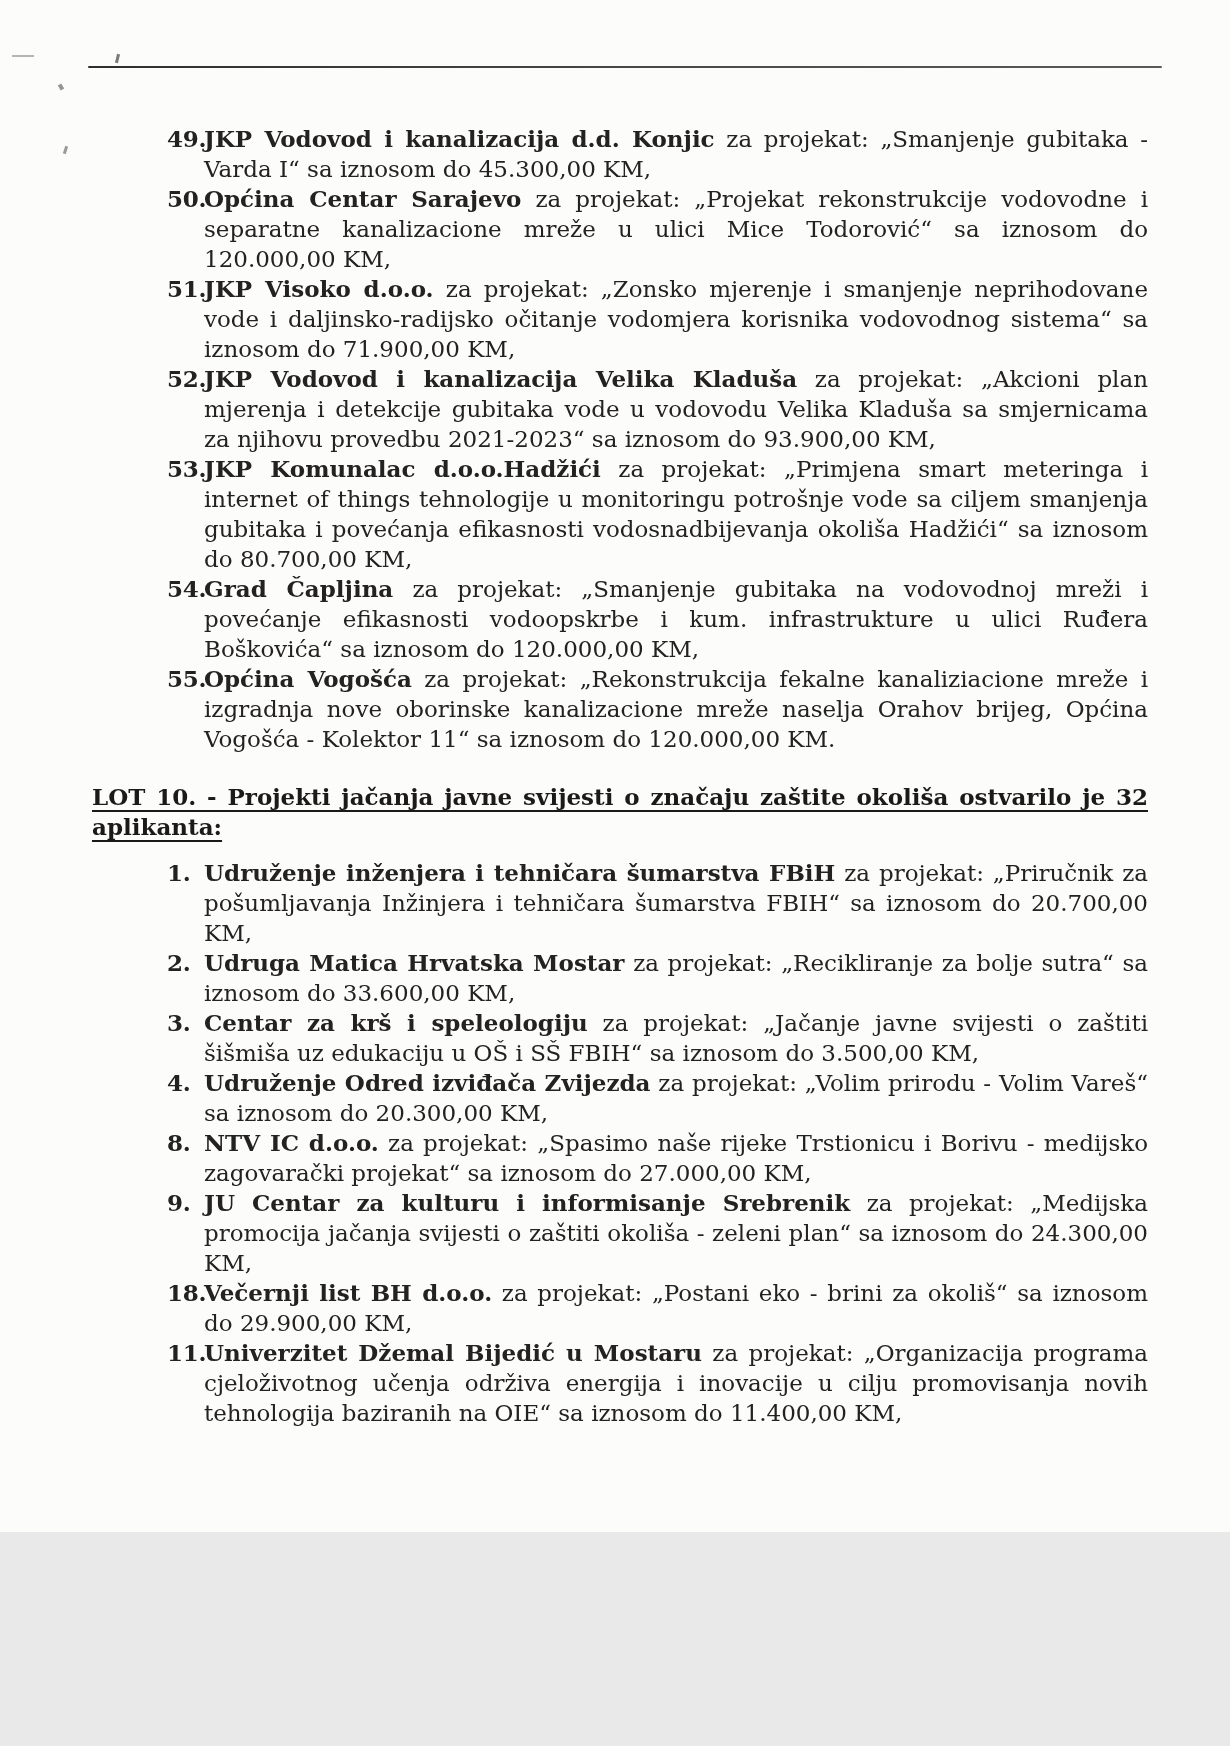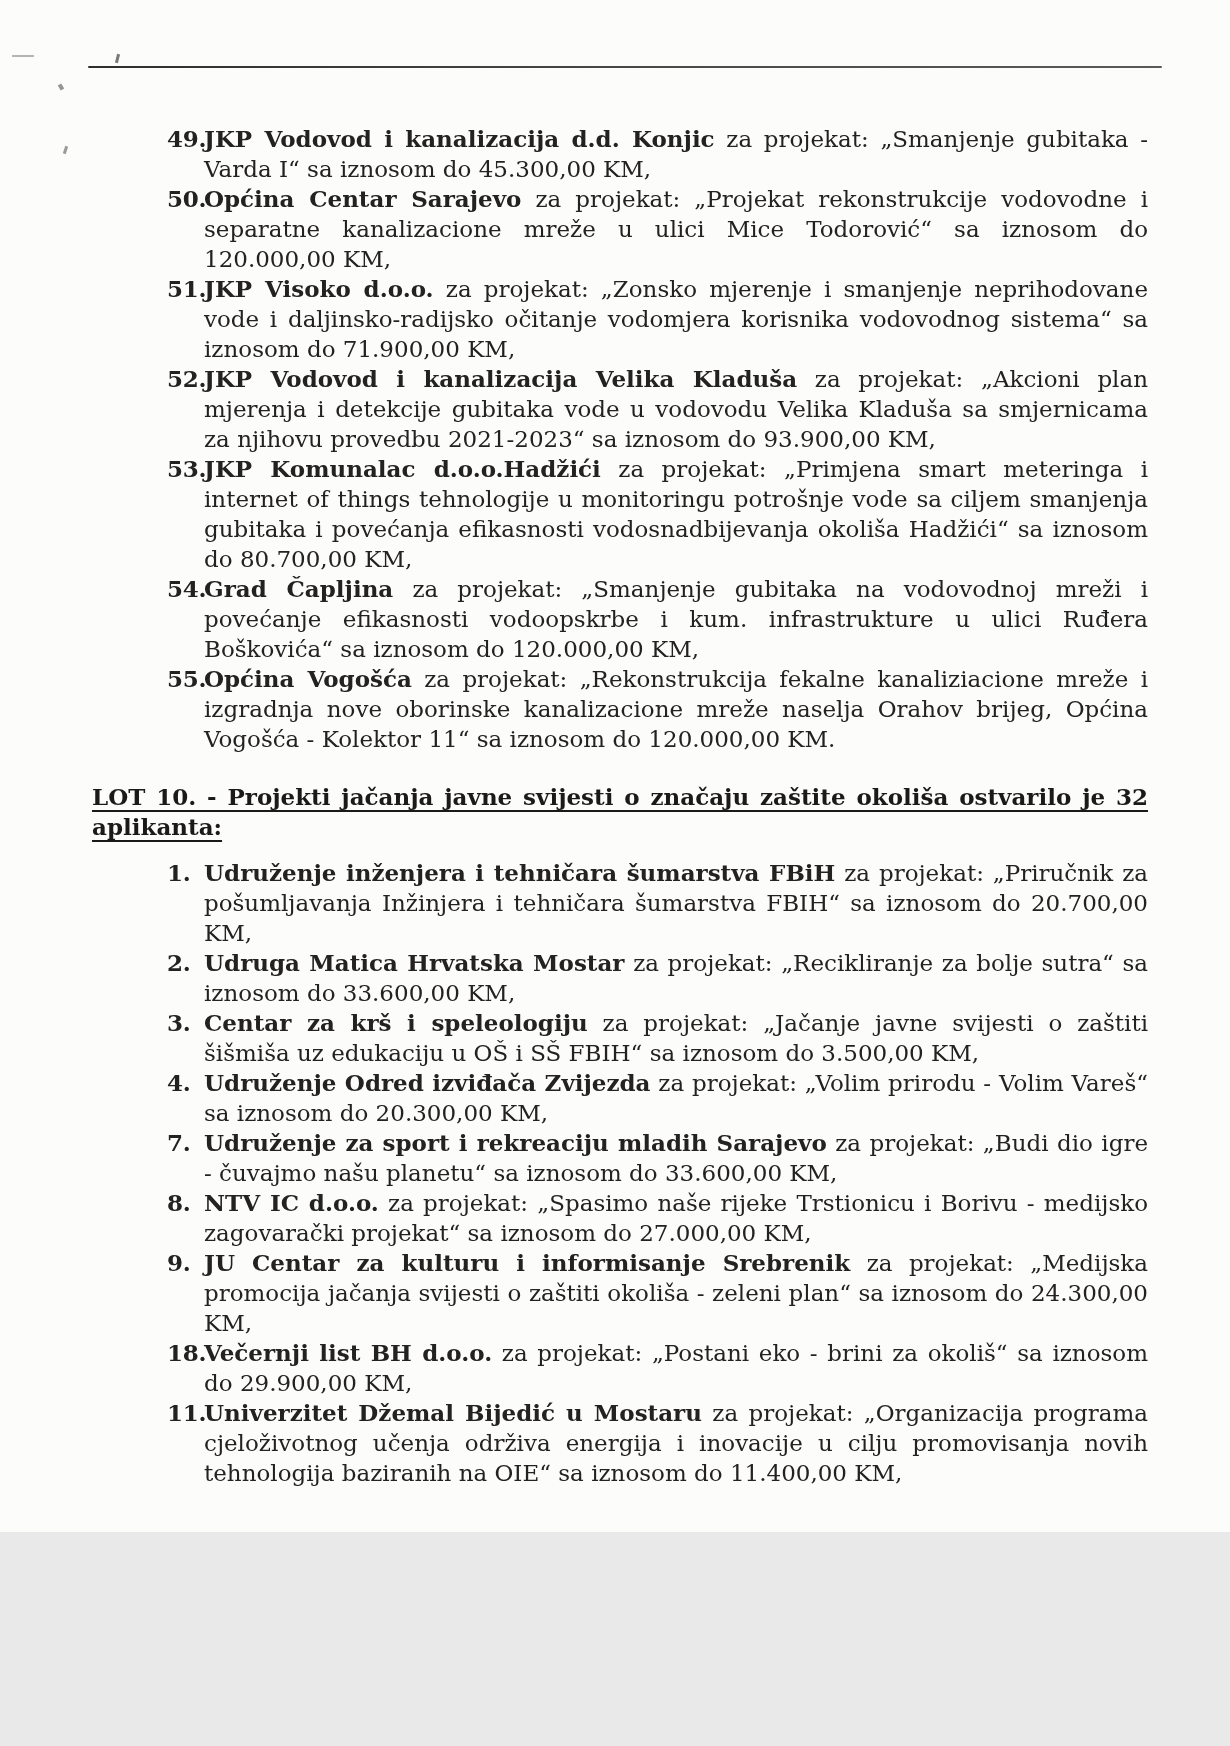--- a/index.html
+++ b/index.html
@@ -110,21 +110,20 @@
         <li class="item"><span class="num">1.</span><span class="org">Udruženje inženjera i tehničara šumarstva FBiH</span><span class="rest"> za projekat: „Priručnik za pošumljavanja Inžinjera i tehničara šumarstva FBIH“ sa iznosom do 20.700,00 KM,</span></li>
 
         <li class="item"><span class="num">2.</span><span class="org">Udruga Matica Hrvatska Mostar</span><span class="rest"> za projekat: „Recikliranje za bolje sutra“ sa iznosom do 33.600,00 KM,</span></li>
 
         <li class="item"><span class="num">3.</span><span class="org">Centar za krš i speleologiju</span><span class="rest"> za projekat: „Jačanje javne svijesti o zaštiti šišmiša uz edukaciju u OŠ i SŠ FBIH“ sa iznosom do 3.500,00 KM,</span></li>
 
         <li class="item"><span class="num">4.</span><span class="org">Udruženje Odred izviđača Zvijezda</span><span class="rest"> za projekat: „Volim prirodu - Volim Vareš“ sa iznosom do 20.300,00 KM,</span></li>
 
 
 
-        <li class="item"><span class="num">7.</span><span class="org">Udruženje za sport i rekreaciju mladih Sarajevo</span><span class="rest"> za projekat: „Budi dio igre - čuvajmo našu planetu“ sa iznosom do 33.600,00 KM,</span></li>
 
         <li class="item"><span class="num">8.</span><span class="org">NTV IC d.o.o.</span><span class="rest"> za projekat: „Spasimo naše rijeke Trstionicu i Borivu - medijsko zagovarački projekat“ sa iznosom do 27.000,00 KM,</span></li>
 
         <li class="item"><span class="num">9.</span><span class="org">JU Centar za kulturu i informisanje Srebrenik</span><span class="rest"> za projekat: „Medijska promocija jačanja svijesti o zaštiti okoliša - zeleni plan“ sa iznosom do 24.300,00 KM,</span></li>
 
         <li class="item"><span class="num">18.</span><span class="org">Večernji list BH d.o.o.</span><span class="rest"> za projekat: „Postani eko - brini za okoliš“ sa iznosom do 29.900,00 KM,</span></li>
 
         <li class="item"><span class="num">11.</span><span class="org">Univerzitet Džemal Bijedić u Mostaru</span><span class="rest"> za projekat: „Organizacija programa cjeloživotnog učenja održiva energija i inovacije u cilju promovisanja novih tehnologija baziranih na OIE“ sa iznosom do 11.400,00 KM,</span></li>
       </ol>
 

